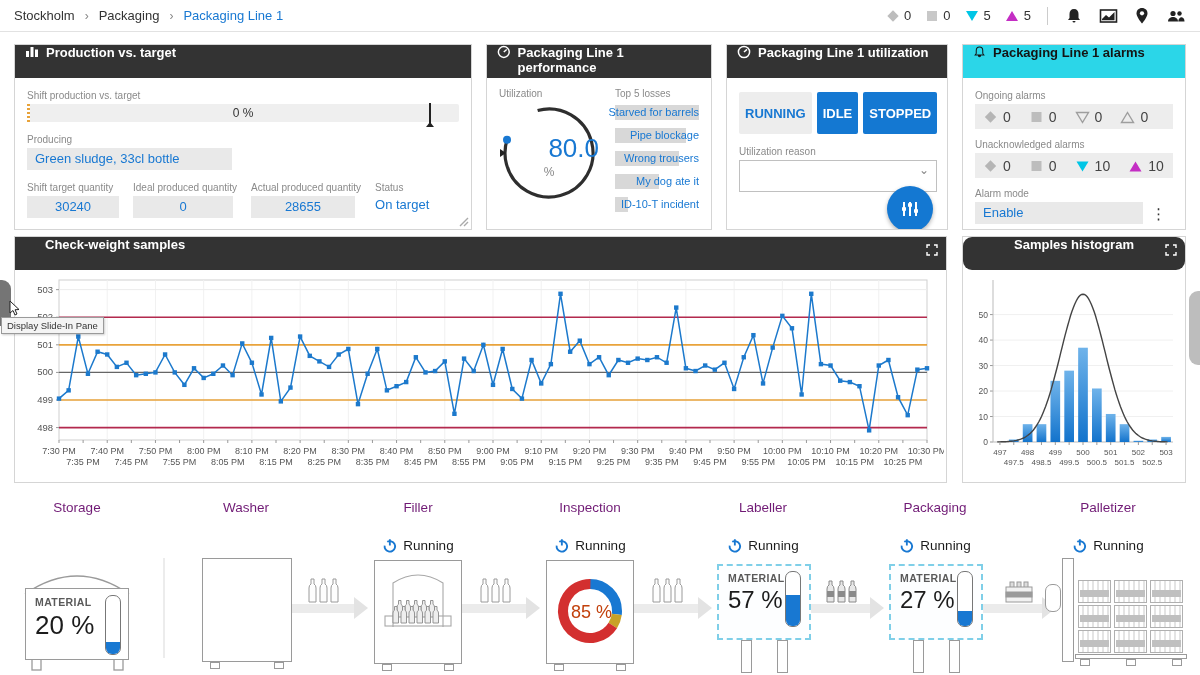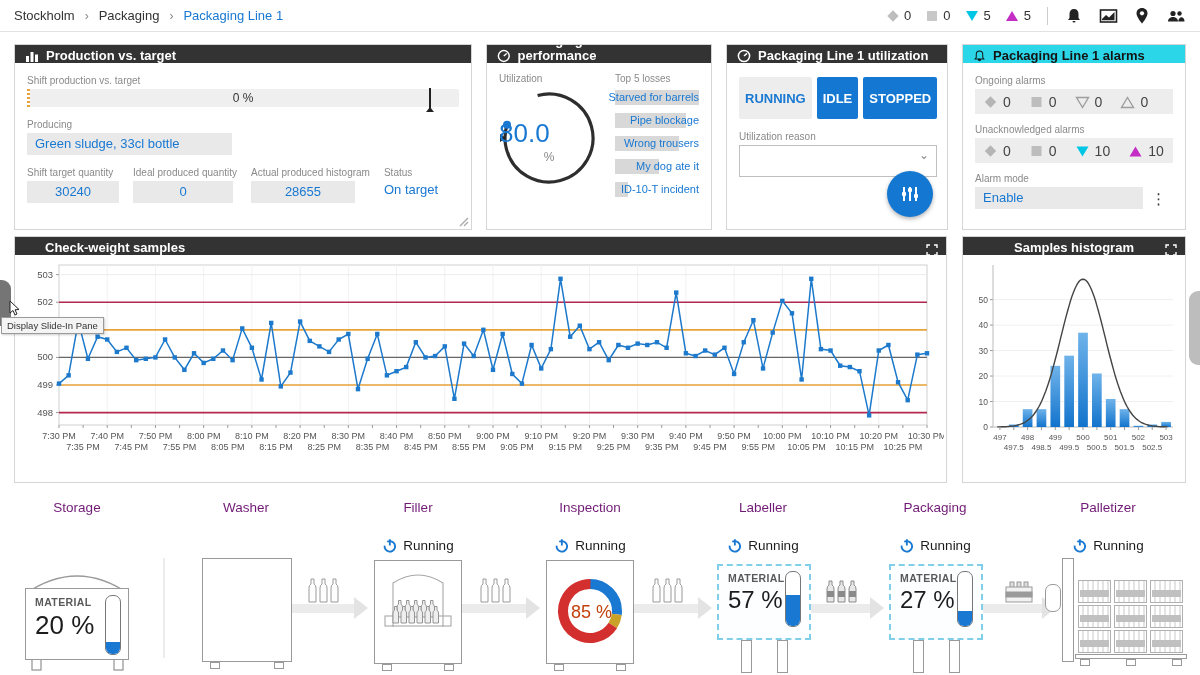--- a/index.html
+++ b/index.html
@@ -12,21 +12,21 @@
   .crumb{color:#333;cursor:pointer;}
   .crumb.active{color:#1878d2;}
   .crumb-sep{color:#888;font-size:12px;}
   .crumb-sep::after{content:"\203A";}
   .topbar-right{margin-left:auto;display:flex;align-items:center;gap:14px;}
   .counter{display:flex;align-items:center;gap:5px;font-size:13px;color:#333;}
   .vdiv{width:1px;height:18px;background:#ccc;margin:0 2px;}
   .tb-icon{width:20px;height:20px;display:flex;align-items:center;justify-content:center;cursor:pointer;}
   
   .panel{position:absolute;background:#fff;border:1px solid #d5d5d5;box-sizing:border-box;overflow:hidden;}
-  .panel-header{height:18px;background:#333;color:#fff;display:flex;align-items:flex-end;gap:7px;
+  .panel-header{height:33px;background:#333;color:#fff;display:flex;align-items:flex-start;gap:7px;
                 padding:0 10px;font-size:13px;font-weight:bold;position:relative;}
   .panel-header.cyan{background:#2bd6e8;color:#141414;}
   .expand-btn{position:absolute;right:8px;top:7px;cursor:pointer;}
   #panel-production{left:14px;top:44px;width:458px;height:186px;}
   #panel-performance{left:486px;top:44px;width:226px;height:186px;}
   #panel-utilization{left:726px;top:44px;width:222px;height:186px;}
   #panel-alarms{left:962px;top:44px;width:224px;height:186px;}
   #panel-checkweight{left:14px;top:236px;width:933px;height:247px;}
   #panel-histogram{left:962px;top:236px;width:224px;height:247px;}
   .panel-body{padding:8px 12px;}
@@ -42,21 +42,21 @@
   .field{background:#e9e9e9;color:#1878d2;font-size:13px;height:22px;line-height:22px;
          padding:0 8px;box-sizing:border-box;}
   .field.num{text-align:center;}
   .fields-row{display:flex;gap:14px;margin-top:12px;}
   .fcol .small-label{margin-top:0;}
   .grip{position:absolute;right:2px;bottom:2px;}
   
   .perf-body{display:flex;padding:6px 12px;}
   .perf-left{width:112px;position:relative;}
   .gauge-wrap{position:relative;width:100px;height:100px;margin-top:4px;}
-  .gauge-val{position:absolute;left:0;top:30px;width:100px;text-align:left;font-size:26px;color:#1878d2;}
+  .gauge-val{position:absolute;left:0;top:30px;width:100px;text-align:right;font-size:26px;color:#1878d2;}
   .gauge-unit{position:absolute;left:0;top:62px;width:100px;text-align:center;font-size:12px;color:#888;}
   .losses{flex:1;padding-left:4px;}
   .loss-row{position:relative;height:17px;margin-top:6px;}
   .loss-bar{position:absolute;left:0;top:0;height:15px;background:#d8d8d8;}
   .loss-label{position:absolute;right:0;top:1px;font-size:11px;color:#1878d2;white-space:nowrap;}
   
   .state-row{display:flex;gap:5px;margin-top:6px;}
   .btn-state{height:42px;border:none;font-size:13px;font-weight:bold;background:#1478d2;color:#fff;
              border-radius:2px;cursor:pointer;font-family:"Liberation Sans",sans-serif;}
   .btn-state.selected{background:#ededed;color:#1878d2;}
@@ -192,21 +192,21 @@
       <div class="fields-row">
         <div class="fcol">
             <div class="small-label">Shift target quantity</div>
           <div class="field num" style="width:92px;margin-top:3px;">30240</div>
           </div>
         <div class="fcol">
             <div class="small-label">Ideal produced quantity</div>
           <div class="field num" style="width:100px;margin-top:3px;">0</div>
           </div>
         <div class="fcol">
-            <div class="small-label">Actual produced histogram</div>
+            <div class="small-label">Actual produced quantity</div>
           <div class="field num" style="width:104px;margin-top:3px;">28655</div>
           </div>
         <div class="fcol">
             <div class="small-label">Status</div>
           <div style="margin-top:1px;font-size:13px;height:22px;line-height:22px;color:#1878d2;">On target</div>
           </div>
       </div>
       <svg class="grip" width="10" height="10">
           <path d="M9,1 L1,9 M9,5 L5,9" stroke="#aaa" stroke-width="1.4" fill="none"></path>
         </svg>
@@ -575,21 +575,21 @@
           <rect x="871.2222222222222" y="87.80000000000078" width="4.4" height="4.4" fill="#1c79cc"></rect>
           <rect x="880.8666666666667" y="125.0413793103446" width="4.4" height="4.4" fill="#1c79cc"></rect>
           <rect x="890.5111111111111" y="142.97241379310412" width="4.4" height="4.4" fill="#1c79cc"></rect>
           <rect x="900.1555555555556" y="97.45517241379294" width="4.4" height="4.4" fill="#1c79cc"></rect>
           <rect x="909.8" y="96.0758620689666" width="4.4" height="4.4" fill="#1c79cc"></rect>
         </svg>
     </div>
   </div>
 
   <div class="panel" id="panel-histogram">
-    <div class="panel-header" style="justify-content:center;">
+    <div class="panel-header" style="justify-content:center;border-radius:9px;">
       <span>Samples histogram</span>
       <svg class="expand-btn" width="12" height="12">
           <path d="M1,4 V1 H4 M8,1 H11 V4 M11,8 V11 H8 M4,11 H1 V8" stroke="#fff" stroke-width="1.4" fill="none"></path>
         </svg>
     </div>
     <div class="chart-body">
       <svg id="hg-svg" width="222" height="219" viewBox="0 0 222 219">
           <defs>
             <linearGradient id="barGrad" x1="0" y1="0" x2="0" y2="1">
               <stop offset="0%" stop-color="#6fb3ea"></stop>

